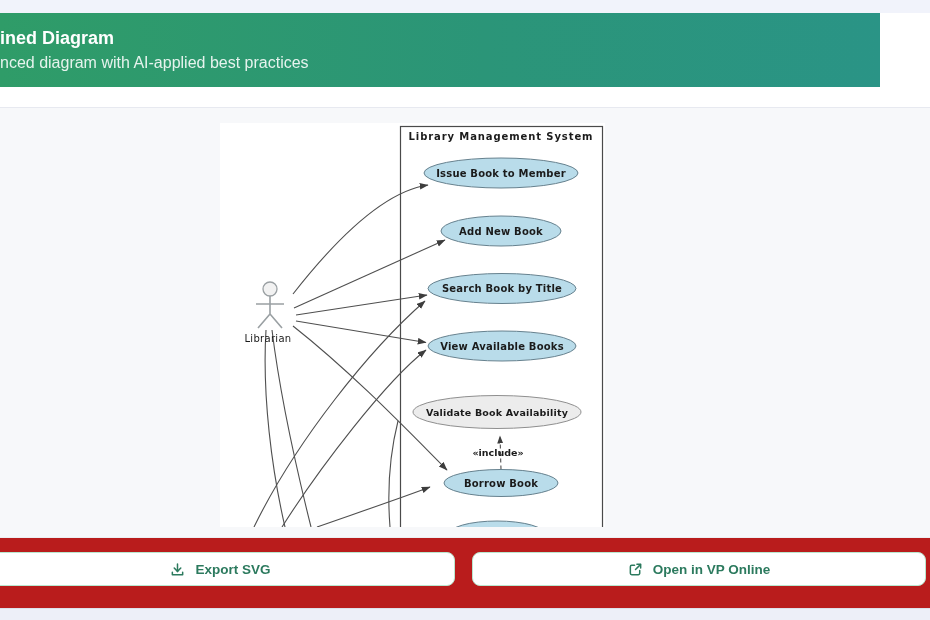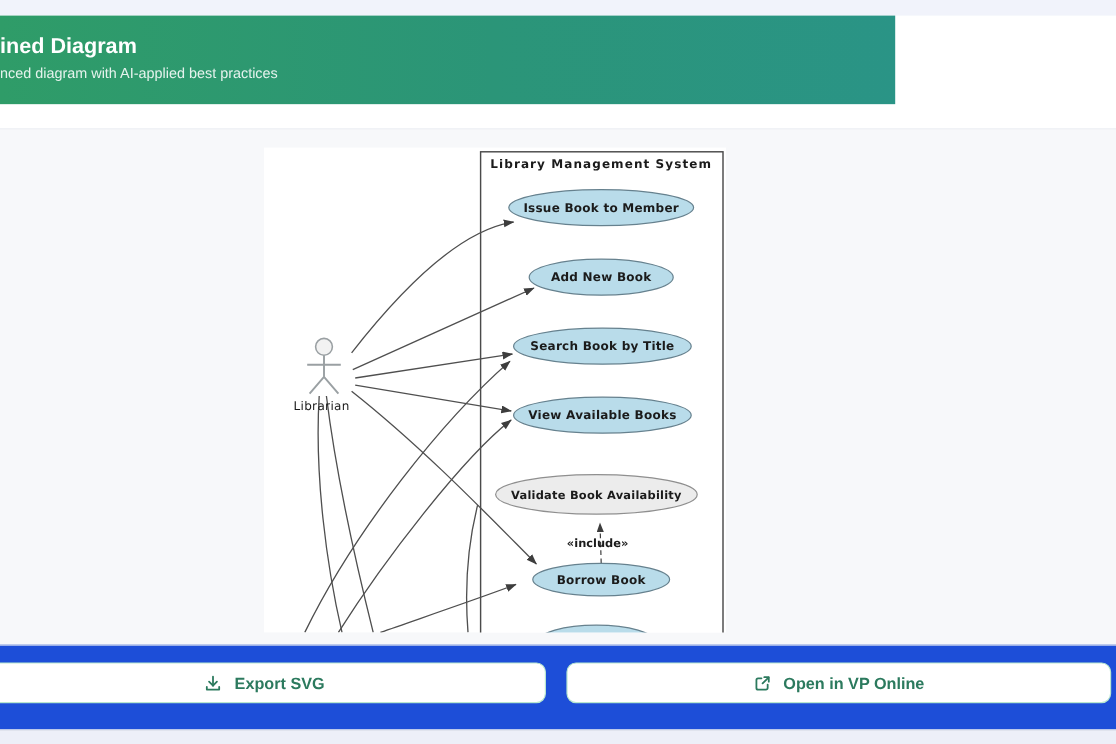--- a/index.html
+++ b/index.html
@@ -2,26 +2,26 @@
 <html><head>
 <meta charset="utf-8">
 <style>
   html,body{margin:0;padding:0;}
   body{
     width:930px;height:620px;position:relative;overflow:hidden;
     background:#ffffff;font-family:"Liberation Sans",sans-serif;
   }
   .top-strip{position:absolute;top:0;left:0;width:930px;height:13px;background:#f1f3fb;}
   .header{
-    position:absolute;top:13px;left:0;width:746px;height:74px;box-sizing:border-box;
+    position:absolute;top:13px;left:0;width:880px;height:74px;box-sizing:border-box;
     background:linear-gradient(90deg,#2f9c68 0%,#2b9578 55%,#2a9486 100%);
     color:#ffffff;padding:15px 0 0 0;
   }
   .header-title{font-size:18px;font-weight:bold;line-height:1.15;white-space:nowrap;}
-  .header-sub{font-size:12px;color:rgba(255,255,255,0.88);margin-top:5px;white-space:nowrap;}
+  .header-sub{font-size:16px;color:rgba(255,255,255,0.88);margin-top:5px;white-space:nowrap;}
   .header-gap{position:absolute;top:87px;left:0;width:930px;height:21px;background:#ffffff;
     border-bottom:1px solid #e7e9f0;box-sizing:border-box;}
   .main{position:absolute;top:108px;left:0;width:930px;height:429px;background:#f7f8fa;}
   .canvas{position:absolute;left:220px;top:15px;width:385px;height:404px;background:#ffffff;}
   .canvas svg{display:block;}
 
   .sys-title{font-family:"DejaVu Sans",sans-serif;font-weight:bold;font-size:10px;
     letter-spacing:0.9px;fill:#1b1b1b;text-anchor:middle;}
   .uc-label{font-family:"DejaVu Sans",sans-serif;font-weight:bold;font-size:10px;
     letter-spacing:0.2px;fill:#1b1b1b;text-anchor:middle;}
@@ -31,21 +31,21 @@
     fill:#1b1b1b;text-anchor:middle;}
   .boundary{fill:#ffffff;stroke:#4a4a4a;stroke-width:1.2;}
   .uc{stroke:#66818e;stroke-width:1;}
   .uc-gray{stroke:#8f8f8f;stroke-width:1;}
   .assoc{stroke:#4f4f4f;stroke-width:1.1;fill:none;}
   .assoc-plain{stroke:#4f4f4f;stroke-width:1.1;fill:none;}
   .dashed{stroke:#3d3d3d;stroke-width:1;fill:none;stroke-dasharray:4 3;}
   .actor-stroke{stroke:#9aa0a3;stroke-width:1.6;fill:none;}
   .actor-head{fill:#f2f2f2;stroke:#9aa0a3;stroke-width:1.3;}
 
-  .footer-bar{position:absolute;top:537px;left:0;width:930px;height:71px;background:#1d4ed8;
+  .footer-bar{position:absolute;top:537px;left:0;width:930px;height:71px;background:#b91c1c;
     border-top:1px solid #edeff2;box-sizing:border-box;}
   .btn{
     position:absolute;top:14px;height:34px;box-sizing:border-box;cursor:pointer;
     border:1px solid #b8e7cf;border-radius:8px;background:#ffffff;color:#2c7a5e;
     font-family:"Liberation Sans",sans-serif;font-size:13.5px;font-weight:bold;
     display:flex;align-items:center;justify-content:center;gap:10px;
   }
   .btn svg{flex:0 0 auto;}
   .btn-export{left:-14px;width:469px;}
   .btn-open{left:472px;width:454px;}

